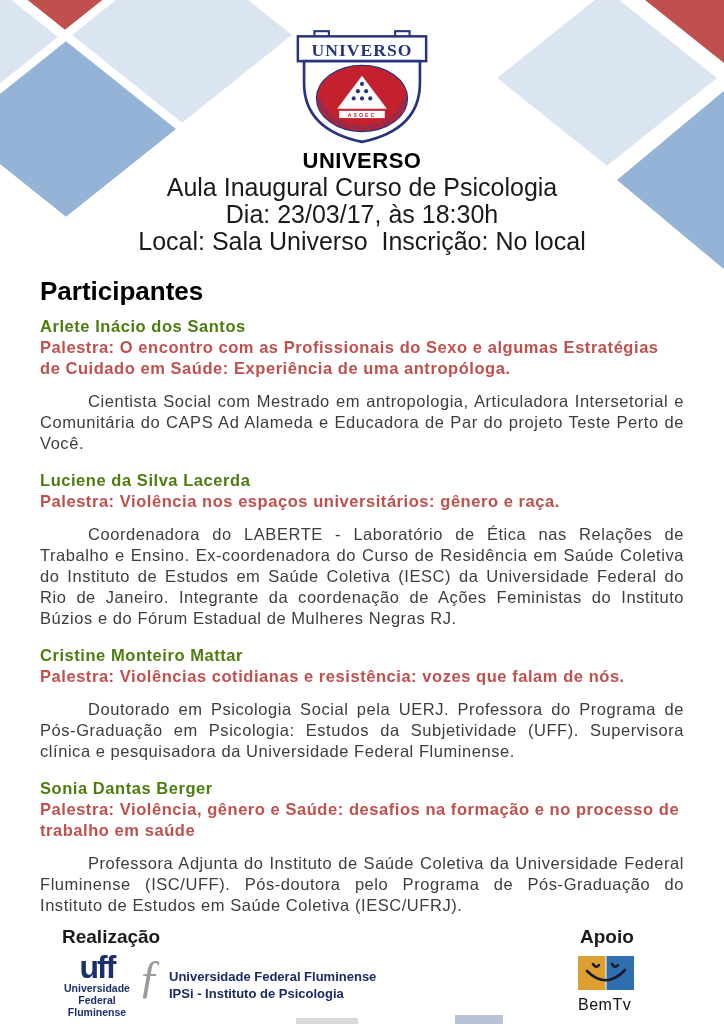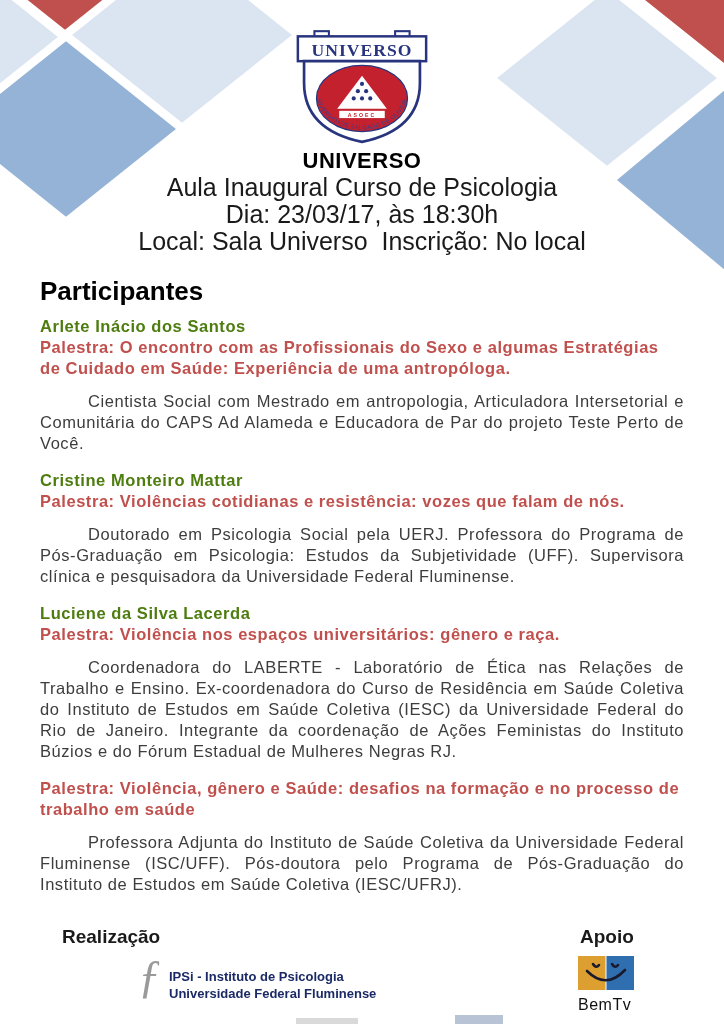--- a/index.html
+++ b/index.html
@@ -122,47 +122,56 @@
 
   <div class="content">
 
     <section class="participant">
       <div class="p-name">Arlete Inácio dos Santos</div>
       <div class="p-talk">Palestra: O encontro com as Profissionais do Sexo e algumas Estratégias de Cuidado em Saúde: Experiência de uma antropóloga.</div>
       <p class="p-bio">Cientista Social com Mestrado em antropologia, Articuladora Intersetorial e Comunitária do CAPS Ad Alameda e Educadora de Par do projeto Teste Perto de Você.</p>
     </section>
 
     <section class="participant">
+      <div class="p-name">Luciene da Silva Lacerda</div>
+      <div class="p-talk">Palestra: Violência nos espaços universitários: gênero e raça.</div>
+      <p class="p-bio">Coordenadora do LABERTE - Laboratório de Ética nas Relações de Trabalho e Ensino. Ex-coordenadora do Curso de Residência em Saúde Coletiva do Instituto de Estudos em Saúde Coletiva (IESC) da Universidade Federal do Rio de Janeiro. Integrante da coordenação de Ações Feministas do Instituto Búzios e do Fórum Estadual de Mulheres Negras RJ.</p>
+    </section>
+
+    <section class="participant">
       <div class="p-name">Cristine Monteiro Mattar</div>
       <div class="p-talk">Palestra: Violências cotidianas e resistência: vozes que falam de nós.</div>
       <p class="p-bio">Doutorado em Psicologia Social pela UERJ. Professora do Programa de Pós-Graduação em Psicologia: Estudos da Subjetividade (UFF). Supervisora clínica e pesquisadora da Universidade Federal Fluminense.</p>
     </section>
 
     <section class="participant">
-      <div class="p-name">Luciene da Silva Lacerda</div>
-      <div class="p-talk">Palestra: Violência nos espaços universitários: gênero e raça.</div>
-      <p class="p-bio">Coordenadora do LABERTE - Laboratório de Ética nas Relações de Trabalho e Ensino. Ex-coordenadora do Curso de Residência em Saúde Coletiva do Instituto de Estudos em Saúde Coletiva (IESC) da Universidade Federal do Rio de Janeiro. Integrante da coordenação de Ações Feministas do Instituto Búzios e do Fórum Estadual de Mulheres Negras RJ.</p>
-    </section>
-
-    <section class="participant">
+      <div class="p-name">Sonia Dantas Berger</div>
       <div class="p-talk">Palestra: Violência, gênero e Saúde: desafios na formação e no processo de trabalho em saúde</div>
       <p class="p-bio">Professora Adjunta do Instituto de Saúde Coletiva da Universidade Federal Fluminense (ISC/UFF). Pós-doutora pelo Programa de Pós-Graduação do Instituto de Estudos em Saúde Coletiva (IESC/UFRJ).</p>
     </section>
 
   </div>
 
   <div class="footer-label label-realizacao">Realização</div>
   <div class="footer-label label-apoio">Apoio</div>
 
+  <div class="uff-logo">
+    <div class="uff-glyph">uff</div>
+    <div class="uff-lines">
+      <div>Universidade</div>
+      <div>Federal</div>
+      <div>Fluminense</div>
+    </div>
+  </div>
 
   <div class="ipsi-logo">
     <div class="psi-glyph">ƒ</div>
     <div class="ipsi-text">
+      <div>Universidade Federal Fluminense</div>
       <div>IPSi - Instituto de Psicologia</div>
-      <div>Universidade Federal Fluminense</div>
     </div>
   </div>
 
 
   <div class="bemtv-logo">
     <svg width="56" height="34" viewBox="0 0 56 34">
       <rect x="0" y="0" width="27.5" height="34" fill="#dd9f2f"></rect>
       <rect x="28.5" y="0" width="27.5" height="34" fill="#2f6fb0"></rect>
       <g fill="none" stroke="#1a1a2e" stroke-width="2.6" stroke-linecap="round">
         <path d="M15,8 q3,5 6,1"></path>

